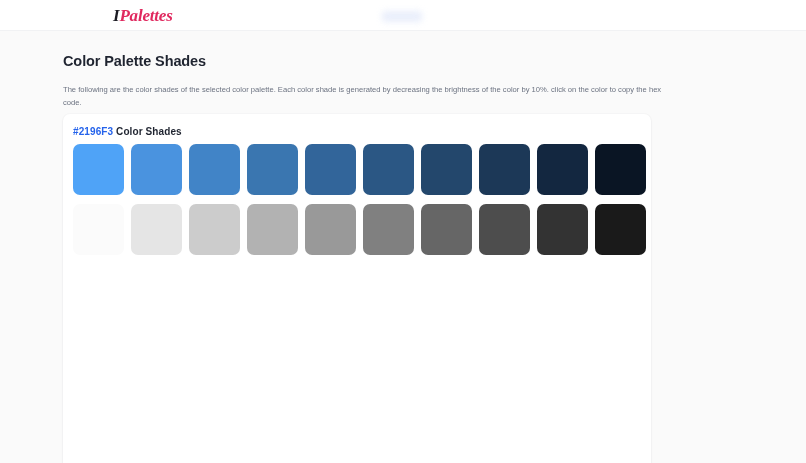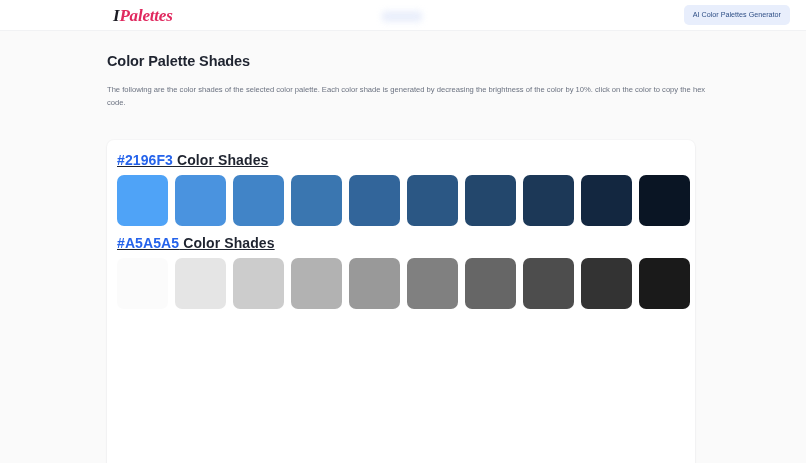--- a/index.html
+++ b/index.html
@@ -60,61 +60,60 @@
     font-size: 7.2px;
     line-height: 1;
     padding: 6px 9px;
     white-space: nowrap;
     cursor: pointer;
     font-family: "Liberation Sans", sans-serif;
   }
 
   
   .page {
-    padding: 22px 0 0 107px;
+    padding: 22px 0 0 63px;
     height: calc(463px - 31px);
     overflow: hidden;
   }
 
   .page-title {
     font-size: 14.5px;
     font-weight: 700;
     color: #1f2430;
     letter-spacing: -0.1px;
     margin-bottom: 14px;
   }
 
   .page-desc {
     font-size: 7.6px;
     line-height: 1.75;
     color: #6b7280;
     max-width: 600px;
-    margin-bottom: 30px;
+    margin-bottom: 4px;
   }
 
   
   .shades-card {
     background: #ffffff;
     width: 588px;
     border-radius: 7px 7px 0 0;
     box-shadow: 0 1px 3px rgba(16,24,40,.05), 0 0 0 1px rgba(16,24,40,.015);
     padding: 12px 0 0 0;
     height: 100%;
     overflow: hidden;
   }
 
   .palette-block { padding: 0 0 0 10px; margin-bottom: 9px; }
 
   .palette-heading {
-    font-size: 14px;
+    font-size: 10px;
     font-weight: 700;
     color: #1f2430;
     margin-bottom: 7px;
     letter-spacing: 0.1px;
-    text-decoration: underline;
   }
   .palette-heading .hexcode { color: #2563eb; }
 
   .swatch-row {
     display: flex;
     gap: 7px;
   }
   .swatch {
     width: 51px;
     height: 51px;
@@ -125,21 +124,20 @@
 </style>
 </head>
 <body>
 
 <div class="topbar">
   <div class="brand">
     <span class="brand-i">I</span><span class="brand-rest">Palettes</span>
   </div>
   <div class="header-ghost"></div>
   <div class="topbar-spacer"></div>
-  <button class="ai-btn">AI Color Palettes Generator</button>
 </div>
 
 <div class="page">
 
   <h1 class="page-title">Color Palette Shades</h1>
   <p class="page-desc">The following are the color shades of the selected color palette. Each color shade is generated by decreasing the brightness of the color by 10%. click on the color to copy the hex code.</p>
 
   <div class="shades-card">
     <div id="palette-list">
         <div class="palette-block">
@@ -151,21 +149,20 @@
             <div class="swatch" title="#3A76B0" style="background: rgb(58, 118, 176);"></div>
             <div class="swatch" title="#32659A" style="background: rgb(50, 101, 154);"></div>
             <div class="swatch" title="#2B5784" style="background: rgb(43, 87, 132);"></div>
             <div class="swatch" title="#23476C" style="background: rgb(35, 71, 108);"></div>
             <div class="swatch" title="#1C3857" style="background: rgb(28, 56, 87);"></div>
             <div class="swatch" title="#132740" style="background: rgb(19, 39, 64);"></div>
             <div class="swatch" title="#0A1524" style="background: rgb(10, 21, 36);"></div>
           </div>
         </div>
         <div class="palette-block">
-          <div class="palette-heading"><span class="hexcode">#A5A5A5</span><span> Color Shades</span></div>
           <div class="swatch-row">
             <div class="swatch" title="#FBFBFB" style="background: rgb(251, 251, 251);"></div>
             <div class="swatch" title="#E5E5E5" style="background: rgb(229, 229, 229);"></div>
             <div class="swatch" title="#CCCCCC" style="background: rgb(204, 204, 204);"></div>
             <div class="swatch" title="#B2B2B2" style="background: rgb(178, 178, 178);"></div>
             <div class="swatch" title="#999999" style="background: rgb(153, 153, 153);"></div>
             <div class="swatch" title="#808080" style="background: rgb(128, 128, 128);"></div>
             <div class="swatch" title="#666666" style="background: rgb(102, 102, 102);"></div>
             <div class="swatch" title="#4D4D4D" style="background: rgb(77, 77, 77);"></div>
             <div class="swatch" title="#333333" style="background: rgb(51, 51, 51);"></div>

